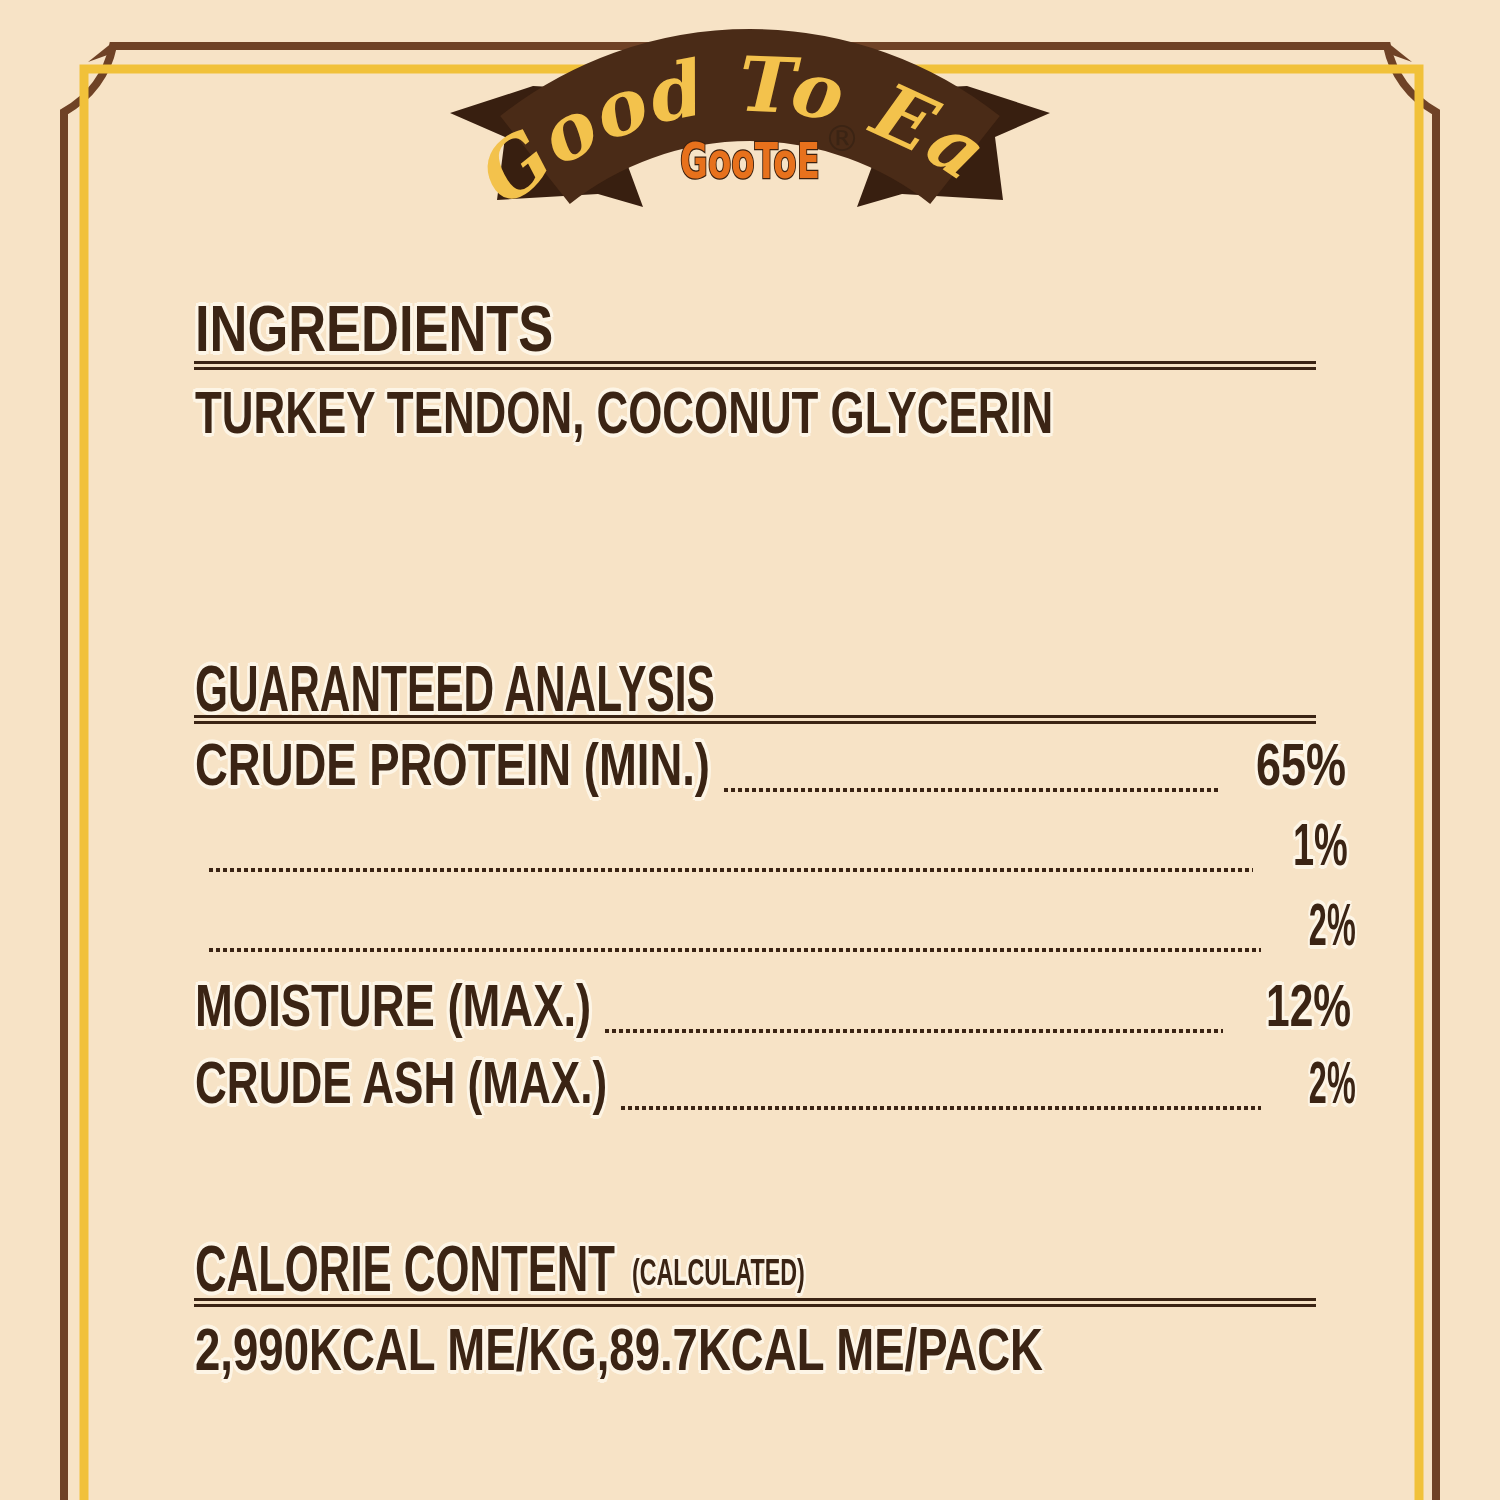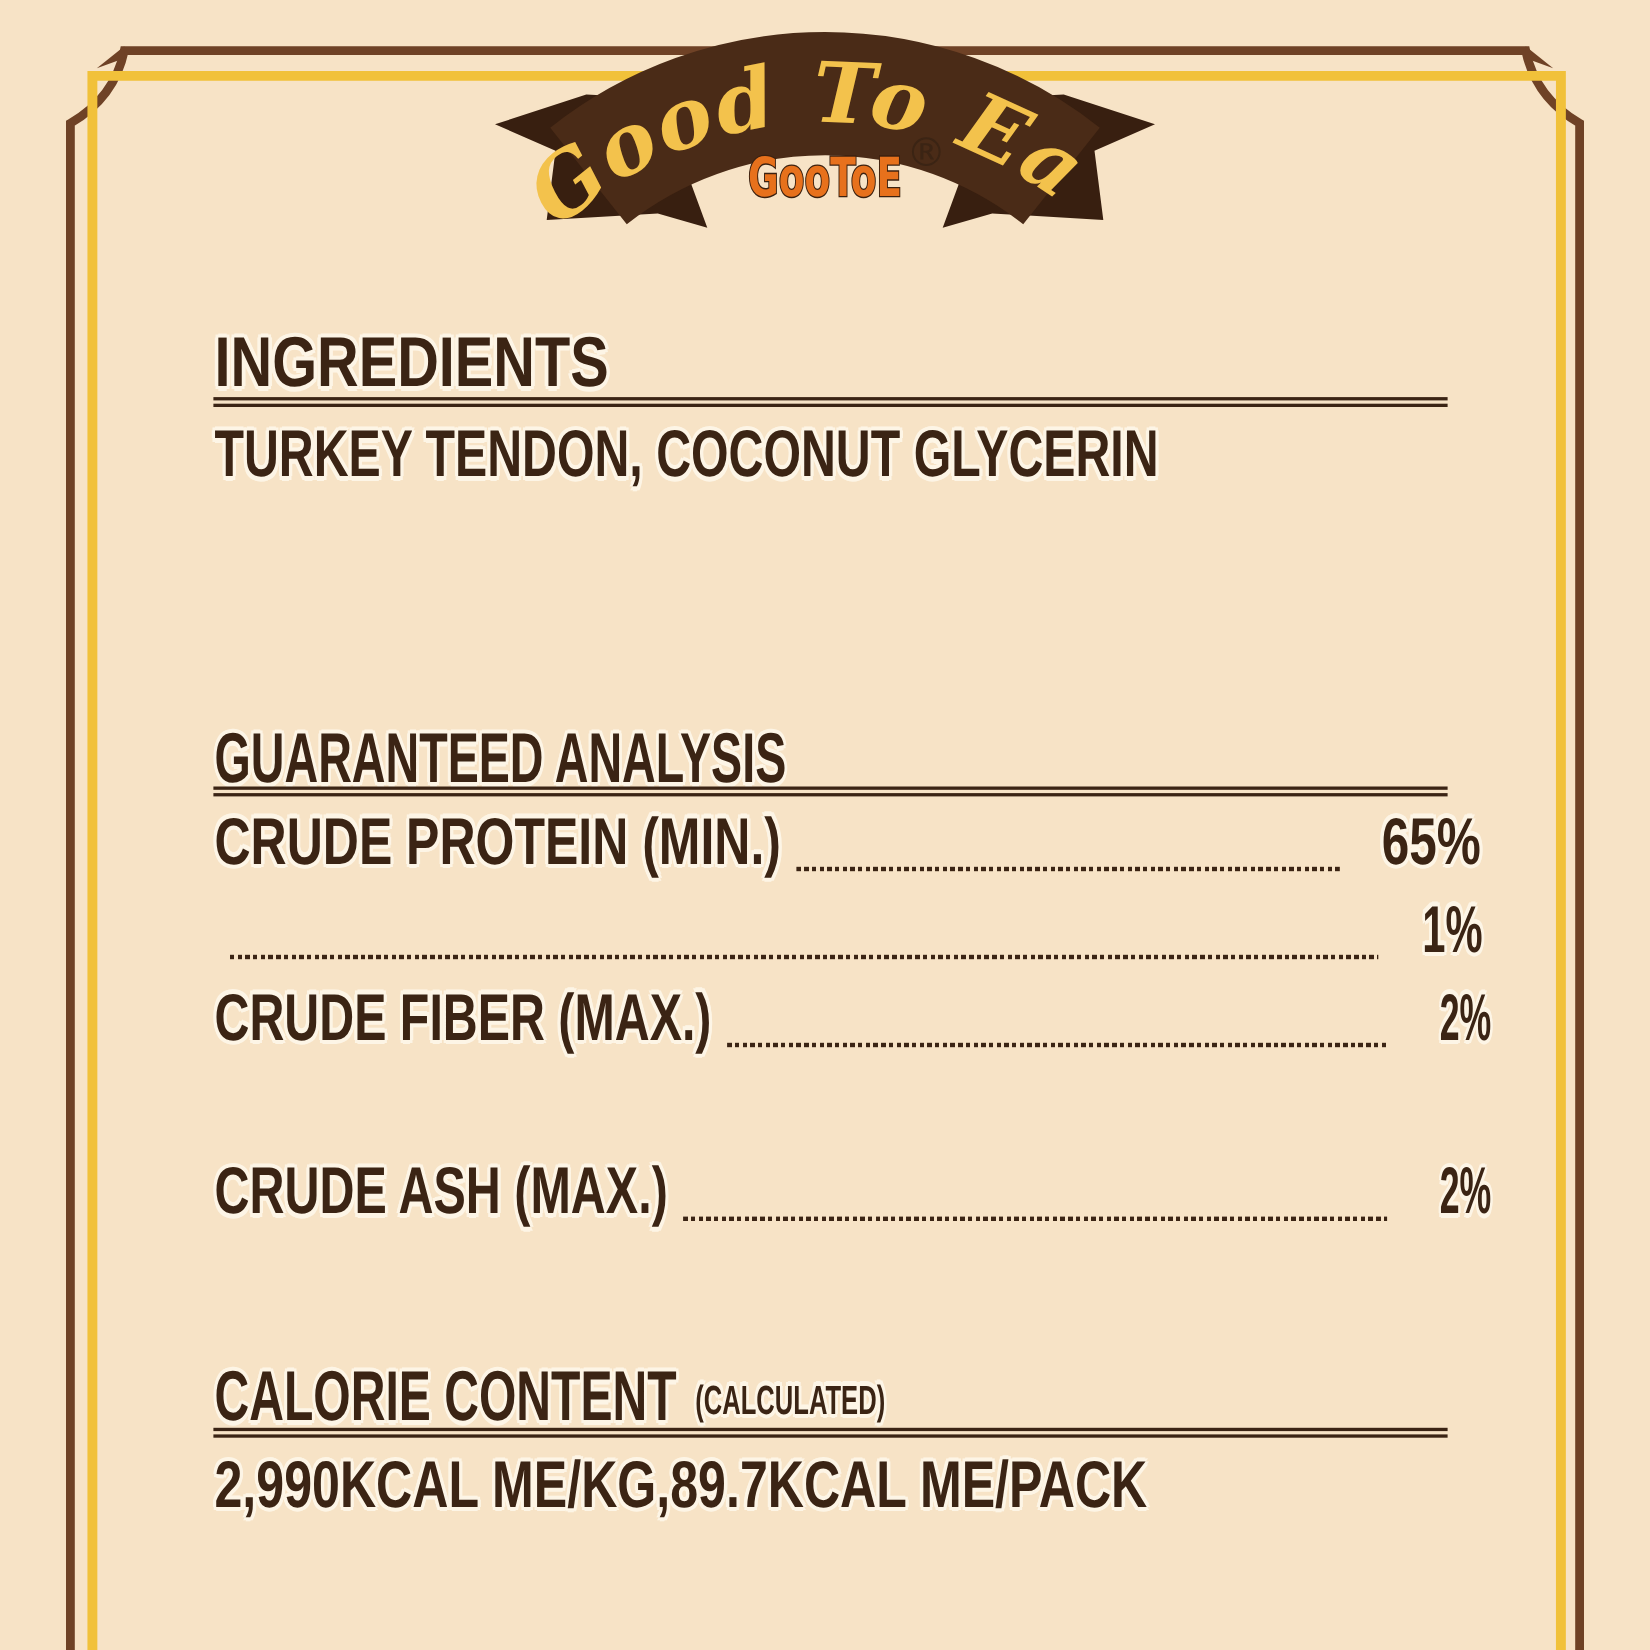--- a/index.html
+++ b/index.html
@@ -89,25 +89,29 @@
     <div class="leader"></div>
     <div class="valw" style="width:90px"><span class="fit fit-r" style="transform: scaleX(0.75);">65%</span></div>
   </div>
 
   <div class="row halo" style="top:819px">
     <div class="leader"></div>
     <div class="valw" style="width:55px"><span class="fit fit-r" style="transform: scaleX(0.632184);">1%</span></div>
   </div>
 
   <div class="row halo" style="top:899px">
-    <div class="lblw" style="width:452px"><span class="fit" style="transform: scaleX(0.732577);">CRUDE FIBER (MAX.)</span></div>
     <div class="leader"></div>
     <div class="valw" style="width:47px"><span class="fit fit-r" style="transform: scaleX(0.54023);">2%</span></div>
   </div>
 
+  <div class="row halo" style="top:980px">
+    <div class="lblw" style="width:396px"><span class="fit" style="transform: scaleX(0.75717);">MOISTURE (MAX.)</span></div>
+    <div class="leader"></div>
+    <div class="valw" style="width:85px"><span class="fit fit-r" style="transform: scaleX(0.708333);">12%</span></div>
+  </div>
 
   <div class="row halo" style="top:1057px">
     <div class="lblw" style="width:412px"><span class="fit" style="transform: scaleX(0.734403);">CRUDE ASH (MAX.)</span></div>
     <div class="leader"></div>
     <div class="valw" style="width:47px"><span class="fit fit-r" style="transform: scaleX(0.54023);">2%</span></div>
   </div>
 
   <div class="txt h halo" style="left:195px; top:1237px">
     <span class="fit" style="transform: scaleX(0.682927);">CALORIE CONTENT</span>
   </div>

